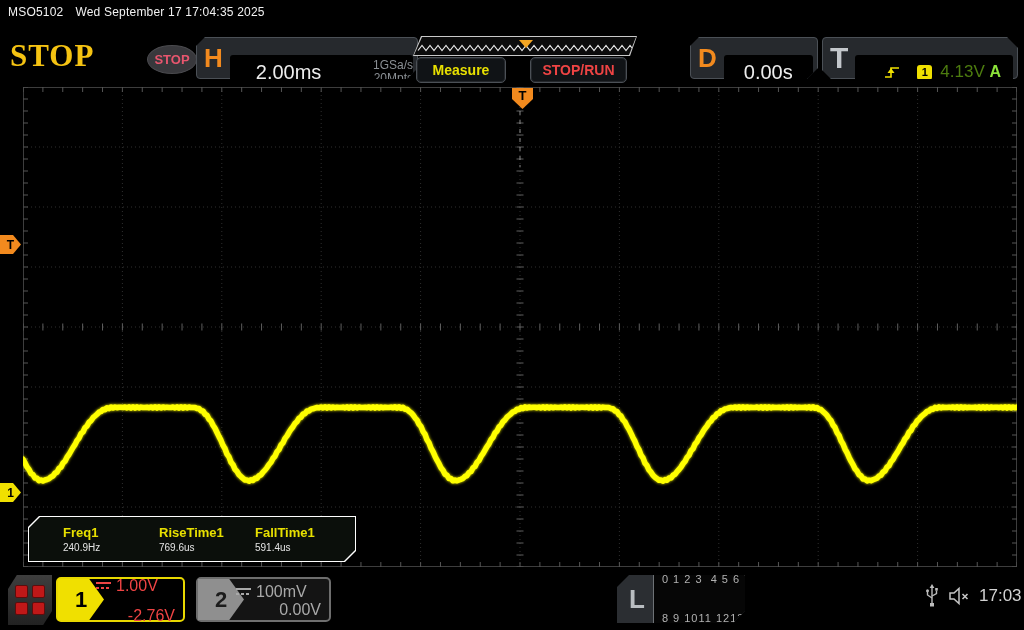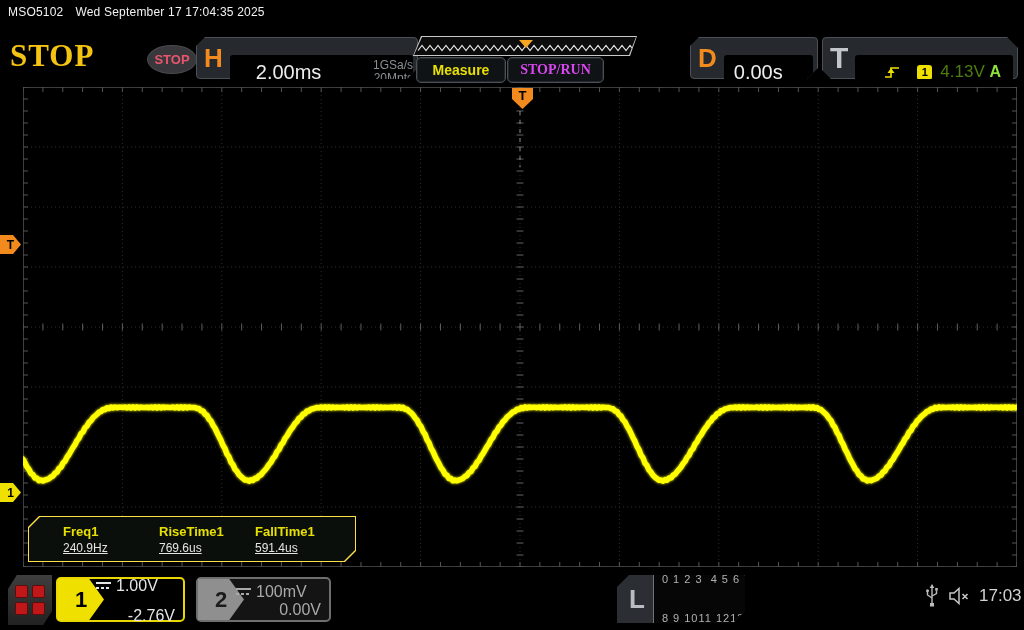--- a/index.html
+++ b/index.html
@@ -23,33 +23,33 @@
   .bevel-tlbr{border-radius:4px;clip-path:polygon(9px 0,100% 0,100% calc(100% - 11px),calc(100% - 11px) 100%,0 100%,0 9px);}
   .bevel-trbl{border-radius:4px;clip-path:polygon(0 0,calc(100% - 11px) 0,100% 11px,100% 100%,9px 100%,0 calc(100% - 9px));}
   .panel .biglabel{font-weight:bold;font-size:26px;padding:0 7px;}
   .panel .inner{background:#000;border-radius:3px;height:34px;display:flex;
                 align-items:center;flex:1;margin-right:4px;margin-top:28px;}
   .orange{color:#f28a1e;}
   #h-panel{left:196px;top:37px;width:222px;height:42px;}
   #h-scale{color:#eee;font-size:20px;padding-left:26px;flex:1;}
   #h-rate{color:#8a8f94;font-size:12px;text-align:right;line-height:13px;}
   #d-panel{left:690px;top:37px;width:128px;height:42px;}
-  #d-value{color:#eee;font-size:20px;padding-left:10px;}
+  #d-value{color:#eee;font-size:20px;padding-left:20px;}
   #t-panel{left:822px;top:37px;width:196px;height:42px;}
   #t-panel .biglabel{color:#c3c7cb;font-size:30px;}
   #t-badge{background:#f0e000;color:#000;font-weight:bold;font-size:11px;width:15px;height:15px;
            border-radius:3px;display:flex;align-items:center;justify-content:center;margin:0 8px 0 14px;}
   #t-level{color:#4d7c0f;font-size:17px;}
   #t-mode{color:#8ce23a;font-size:16px;font-weight:bold;margin-left:auto;margin-right:12px;}
 
   .btn{background:#101316;border:1px solid #4b5056;box-shadow:inset 0 0 0 1px #23262a;
        border-radius:5px;display:flex;align-items:center;justify-content:center;
        font-weight:bold;font-size:14px;}
   #measure-btn{left:416px;top:57px;width:88px;height:24px;color:#e8e000;}
-  #stoprun-btn{left:507px;top:57px;width:95px;height:24px;color:#d946ef;font-family:Liberation Serif, serif;}
+  #stoprun-btn{left:530px;top:57px;width:95px;height:24px;color:#ef4444;}
 
   
   #mem-bar-outer{left:413px;top:36px;width:224px;height:20px;background:#c9c9c9;
                  clip-path:polygon(8px 0,100% 0,calc(100% - 7px) 100%,0 100%);}
   #mem-bar-inner{left:1px;top:1px;width:222px;height:18px;background:#0c0c0c;
                  clip-path:polygon(8px 0,100% 0,calc(100% - 7px) 100%,0 100%);}
 
   
   #scope{left:23px;top:87px;}
 
@@ -57,46 +57,46 @@
           color:#000;font-weight:bold;font-size:12px;
           clip-path:polygon(0 0,62% 0,100% 50%,62% 100%,0 100%);}
   #trig-level-marker{left:0;background:#f28a1e;}
   #ch1-ground-marker{left:0;background:#f0e000;}
   #trig-pos-marker{left:512px;top:88px;width:21px;height:21px;background:#f28a1e;
                    display:flex;align-items:flex-start;justify-content:center;
                    color:#000;font-weight:bold;font-size:13px;
                    clip-path:polygon(0 0,100% 0,100% 52%,50% 100%,0 52%);}
 
   
-  #meas-outer{left:28px;top:516px;width:328px;height:46px;background:#fde047;
+  #meas-outer{left:28px;top:516px;width:328px;height:46px;background:#ffffff;
               clip-path:polygon(11px 0,100% 0,100% calc(100% - 11px),calc(100% - 11px) 100%,0 100%,0 11px);}
   #meas-inner{left:1px;top:1px;width:326px;height:44px;background:#0b0f0b;
               clip-path:polygon(11px 0,100% 0,100% calc(100% - 11px),calc(100% - 11px) 100%,0 100%,0 11px);
               display:flex;align-items:center;padding-left:34px;box-sizing:border-box;}
   .meas-item{width:96px;}
   .meas-name{color:#e8e000;font-size:13px;font-weight:bold;margin-bottom:2px;}
-  .meas-value{color:#e4e4e4;font-size:12px;text-decoration:underline;}
+  .meas-value{color:#e4e4e4;font-size:10px;}
 
   
   #menu-btn{left:8px;top:575px;width:44px;height:50px;background:linear-gradient(#3e3e3e,#222);
             clip-path:polygon(20% 0,100% 0,100% 72%,80% 100%,0 100%,0 28%);
             display:flex;align-items:center;justify-content:center;}
   #menu-btn .grid2{display:grid;grid-template-columns:13px 13px;grid-template-rows:13px 13px;gap:4px;}
   #menu-btn .sq{background:#c01818;border:1px solid #5e0c0c;border-radius:2px;box-sizing:border-box;}
 
   .chan{height:45px;display:flex;box-sizing:border-box;border-radius:5px;}
   #ch1{left:56px;top:577px;width:129px;border:2px solid #e8d800;background:#000;}
   #ch2{left:196px;top:577px;width:135px;border:2px solid #6e6e6e;background:#141414;}
   .chan .tab{width:46px;display:flex;align-items:center;justify-content:center;
              font-weight:bold;font-size:22px;
              clip-path:polygon(0 0,68% 0,100% 50%,68% 100%,0 100%);}
   #ch1 .tab{background:#f0e000;color:#000;}
   #ch2 .tab{background:#8f8f8f;color:#1c1c1c;}
   .chan .vals{flex:1;padding:3px 8px 0 0;display:flex;flex-direction:column;justify-content:center;margin-left:-8px;}
-  #ch1 .vals{color:#e5e5e5;gap:12px;}
+  #ch1 .vals{color:#ef4444;gap:12px;}
   #ch2 .vals{color:#a9a9a9;justify-content:center;}
   .chan .row1{font-size:16px;display:flex;align-items:center;gap:5px;}
   .chan .row2{font-size:16px;text-align:right;}
   .dc-icon{display:inline-block;width:15px;height:9px;position:relative;}
   .dc-icon::before{content:"";position:absolute;left:0;top:0;width:100%;height:2px;background:currentColor;}
   .dc-icon::after{content:"";position:absolute;left:0;top:5px;width:100%;height:2px;
       background:repeating-linear-gradient(90deg,currentColor 0 3px,transparent 3px 5px);}
 
   #logic{left:617px;top:575px;width:128px;height:48px;background:#2b2e32;
          clip-path:polygon(12px 0,100% 0,100% calc(100% - 12px),calc(100% - 12px) 100%,0 100%,0 12px);

